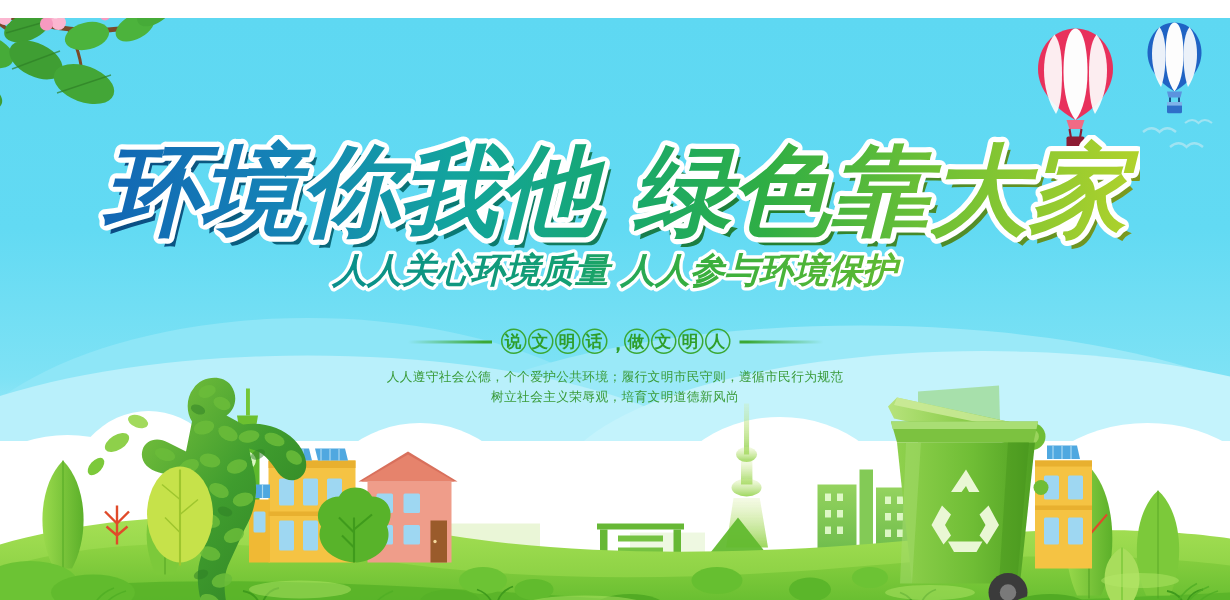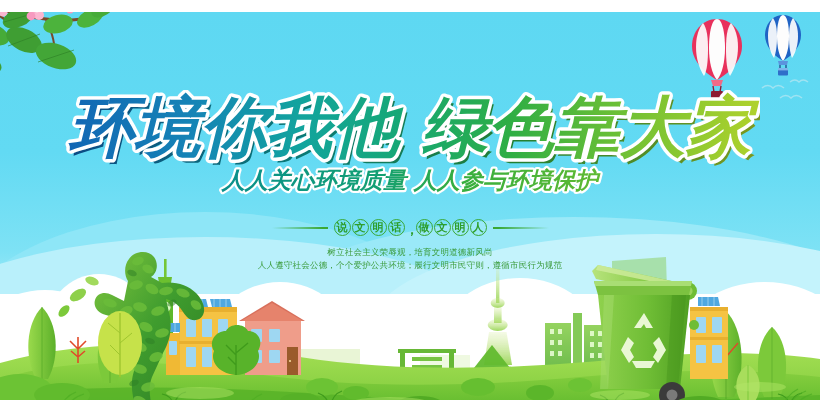--- a/index.html
+++ b/index.html
@@ -253,22 +253,22 @@
       <div class="comma">，</div>
       <div class="cchar">做</div>
       <div class="cchar">文</div>
       <div class="cchar">明</div>
       <div class="cchar">人</div>
     </div>
     <div class="rule rule-right"></div>
   </div>
 
   <div class="para">
+    <span>人人遵守社会公德，个个爱护公共环境；履行文明市民守则，遵循市民行为规范</span>
     <span>树立社会主义荣辱观，培育文明道德新风尚</span>
-    <span>人人遵守社会公德，个个爱护公共环境；履行文明市民守则，遵循市民行为规范</span>
   </div>
 
   <svg class="scenery" viewBox="0 0 820 175">
     <defs>
       <linearGradient id="grassA" x1="0" y1="0" x2="0" y2="1">
         <stop offset="0%" stop-color="#a6e055"></stop>
           <stop offset="100%" stop-color="#7cc93a"></stop>
       </linearGradient>
       <linearGradient id="grassB" x1="0" y1="0" x2="0" y2="1">
         <stop offset="0%" stop-color="#8fd343"></stop>

